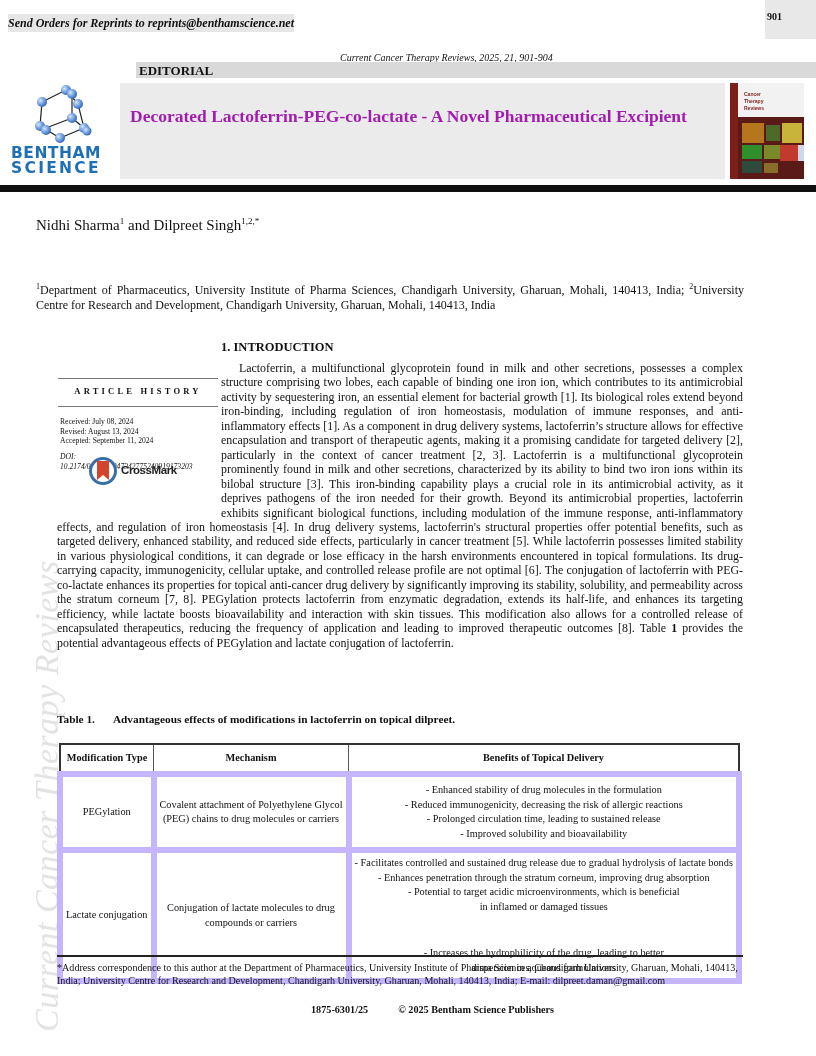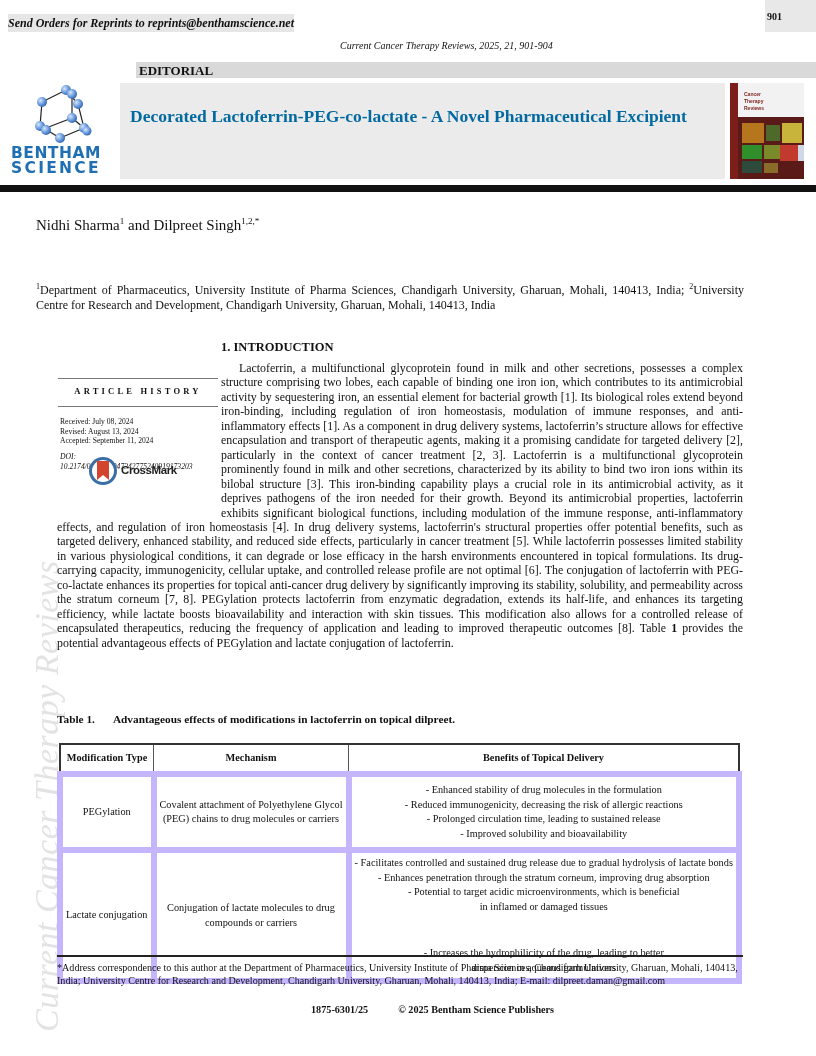--- a/index.html
+++ b/index.html
@@ -10,36 +10,36 @@
   }
   .abs { position: absolute; }
 
   
   .reprints {
     left: 8px; top: 14px; height: 18px; 
     background: #e6e6e6; font-weight: bold; font-style: italic;
     font-size: 12px; line-height: 18px;
   }
   .pagenum-box {
-    left: 765px; top: 0; width: 51px; height: 32px; background: #e8e8e8;
+    left: 765px; top: 0; width: 51px; height: 39px; background: #e8e8e8;
     font-size: 10px; font-weight: bold; line-height: 34px; padding-left: 0;
   }
   .pagenum-box span { margin-left: 2px; }
   .journal-cite {
-    left: 340px; top: 40px; font-style: italic; font-size: 10px;
+    left: 340px; top: 52px; font-style: italic; font-size: 10px;
   }
   .editorial-bar {
     left: 136px; top: 62px; width: 684px; height: 16px; background: #d9d9d9;
     font-weight: bold; font-size: 13px; line-height: 17px; padding-left: 3px; box-sizing: border-box;
   }
   .title-box {
     left: 120px; top: 83px; width: 605px; height: 96px; background: #ebebeb;
     box-sizing: border-box; padding: 22px 10px 0 10px;
   }
-  .title-text { font-weight: bold; font-size: 17.5px; line-height: 22px; color: #0369a1; }
+  .title-text { font-weight: bold; font-size: 17.5px; line-height: 22px; color: #a21caf; }
   .cover {
     left: 730px; top: 83px; width: 74px; height: 96px; background: #5a1a17;
     overflow: hidden;
   }
   .cover .spine { position:absolute; left:0; top:0; width:8px; height:96px; background:#7c1f1b; }
   .cover .head { position:absolute; left:8px; top:0; width:66px; height:34px; background:#f2f2f2; }
   .cover .head span { position:absolute; left:6px; font-size:5px; font-weight:bold; color:#7c1f1b; line-height:6px; font-family:"Liberation Sans", sans-serif; }
   .cover .tile { position:absolute; }
   .black-rule { left: 0; top: 185px; width: 816px; height: 7px; background: #111; }
 

